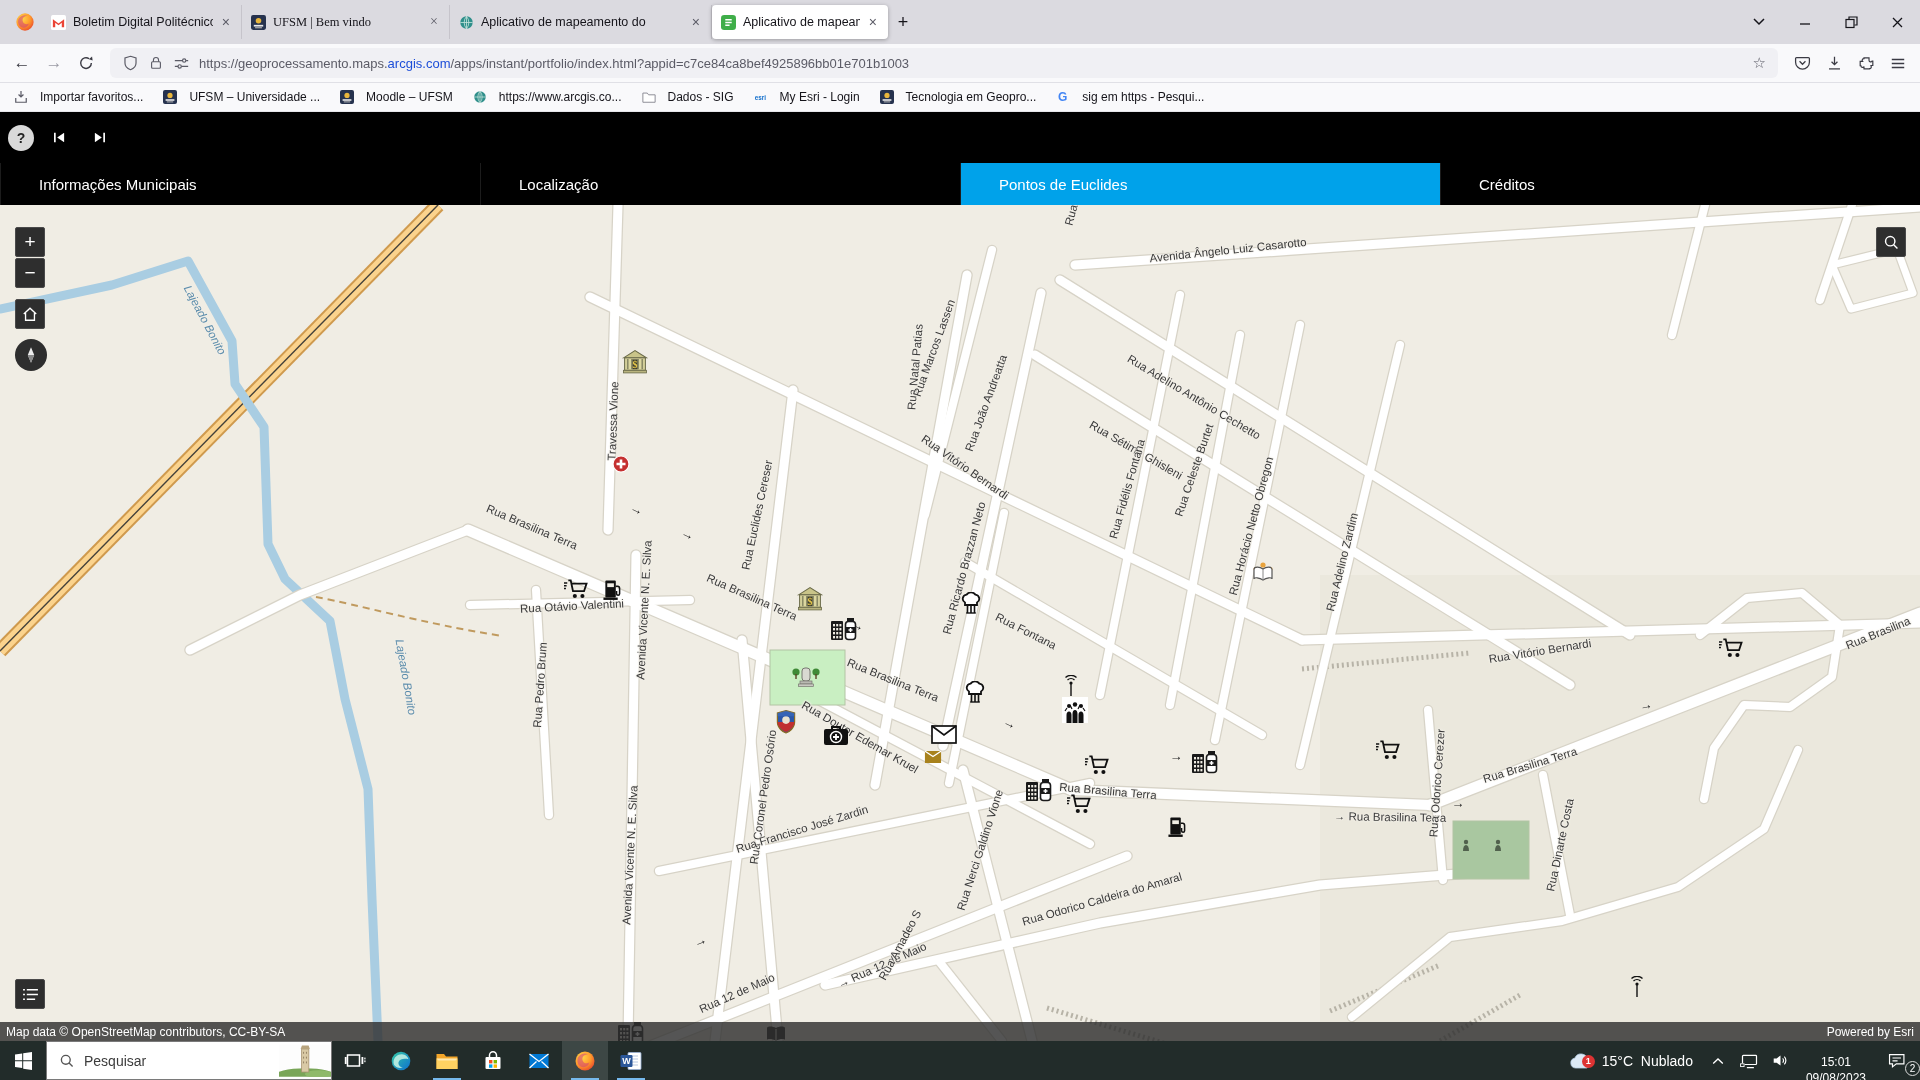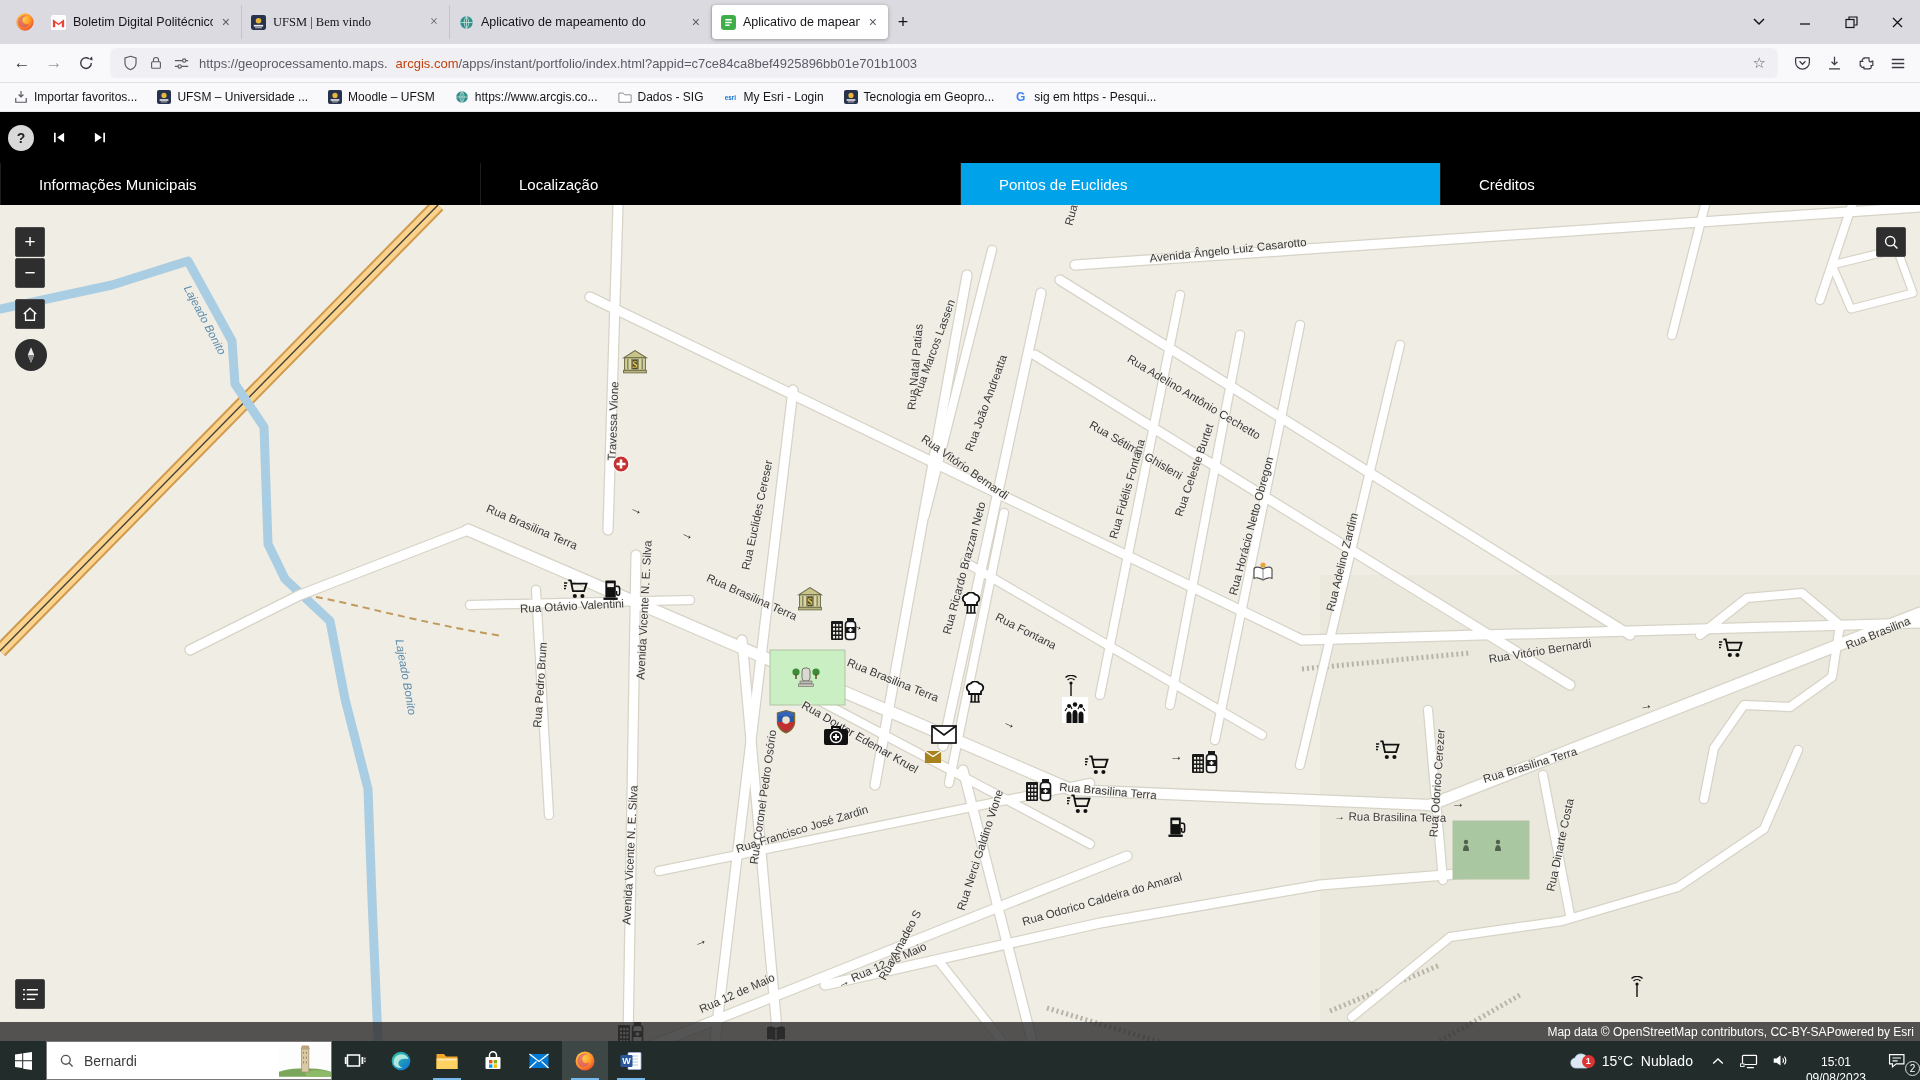--- a/index.html
+++ b/index.html
@@ -20,25 +20,25 @@
   #winctl{margin-left:auto;display:flex;align-items:center;height:44px;}
   .wbtn{width:46px;height:44px;display:flex;align-items:center;justify-content:center;color:#15141a;}
   #toolbar{height:39px;background:#f9f9fb;display:flex;align-items:center;padding:0 6px;
     border-bottom:1px solid #e0e0e6;}
   .tbtn{width:32px;height:30px;display:flex;align-items:center;justify-content:center;
     font-size:17px;color:#3b3b44;border-radius:4px;}
   .tbtn.dim{color:#9b9ba5;}
   #urlbar{flex:1;height:30px;background:#f0f0f4;border-radius:6px;display:flex;align-items:center;
     gap:9px;padding:0 12px;margin:0 8px;}
   .url{font-size:13px;color:#5b5b66;white-space:nowrap;overflow:hidden;flex:1;}
-  .url b{color:#c2410c;font-weight:400;margin-left:8px;}
+  .url b{color:#1d4ed8;font-weight:400;}
   .star{font-size:15px;color:#5b5b66;}
   #bookmarksbar{height:29px;background:#f9f9fb;display:flex;align-items:center;gap:20px;
     padding:0 14px;font-size:12px;color:#15141a;border-bottom:1px solid #e6e6ea;}
-  .bm{display:flex;align-items:center;gap:6px;white-space:nowrap;}
+  .bm{display:flex;align-items:center;gap:12px;white-space:nowrap;}
   
   #appheader{height:51px;background:#000;color:#fff;display:flex;align-items:center;padding:0 16px 0 8px;gap:10px;}
   #appheader h1{font:400 21px "Liberation Serif",serif;margin:0;flex:1;letter-spacing:.2px;}
   .hcirc{width:26px;height:26px;border-radius:50%;background:#d9d9d9;color:#222;font-weight:bold;
     font-size:14px;display:flex;align-items:center;justify-content:center;}
   .hbtn{width:30px;height:30px;display:flex;align-items:center;justify-content:center;}
   #navtabs{display:flex;height:42px;background:#000;}
   .ntab{flex:1;display:flex;align-items:center;padding-left:38px;color:#fff;font-size:15px;
     border-left:1px solid #1c1c1c;}
   
@@ -50,21 +50,21 @@
     transform:translate(-50%,-50%) rotate(var(--r));}
   .wlabel{color:#5b8cab;font-style:italic;}
   .marrow{position:absolute;font-size:13px;font-weight:bold;color:#1f1f1f;
     transform:translate(-50%,-50%) rotate(var(--r));text-shadow:0 0 2px #f2efe8;}
   .poi{position:absolute;transform:translate(-50%,-50%);line-height:0;}
   .mapbtn{position:absolute;width:30px;height:30px;background:#2e2e2e;border:1px solid #4a4a4a;
     color:#fff;display:flex;align-items:center;justify-content:center;font-size:19px;border-radius:2px;}
   #compass{position:absolute;left:15px;top:134px;width:32px;height:32px;border-radius:50%;
     background:#2e2e2e;display:flex;align-items:center;justify-content:center;}
   #attribution{position:absolute;left:0;right:0;bottom:0;height:19px;background:rgba(48,48,48,.82);
-    color:#fff;font-size:12px;display:flex;justify-content:flex-end;align-items:center;padding:0 6px;}
+    color:#fff;font-size:12px;display:flex;justify-content:space-between;align-items:center;padding:0 6px;}
   
   #taskbar{height:39px;background:#222c2a;display:flex;align-items:center;color:#fff;}
   .tb-ic{width:46px;height:39px;display:flex;align-items:center;justify-content:center;position:relative;flex:none;}
   .tb-ic.open::after{content:"";position:absolute;bottom:0;left:9px;right:9px;height:2px;background:#76b9ed;}
   .tb-ic.activeapp{background:#3d4745;}
   #tsearch{width:286px;height:39px;background:#fff;border:1px solid #7a7a7a;display:flex;
     align-items:center;gap:9px;padding-left:12px;color:#3c3c3c;font-size:14px;flex:none;}
   #tsearch .tower{margin-left:auto;line-height:0;}
   #tray{margin-left:auto;display:flex;align-items:center;gap:4px;padding-right:2px;}
   .tray-ic{width:27px;height:39px;display:flex;align-items:center;justify-content:center;position:relative;}
@@ -798,21 +798,21 @@
       <div class="tb-ic">
         <svg width="22" height="22">
           <use href="#t-start"></use>
         </svg>
       </div>
     </div>
   <div id="tsearch">
     <svg width="16" height="16" viewBox="0 0 20 20">
         <use href="#m-search-dark"></use>
       </svg>
-    <span>Bernardi</span>
+    <span>Pesquisar</span>
     <span class="tower">
       <svg width="52" height="37" viewBox="0 0 54 34">
           <use href="#t-tower"></use>
         </svg>
     </span>
   </div>
   <div id="tb-apps" style="display:flex">
       <div class="tb-ic">
         <svg width="22" height="22">
           <use href="#t-view"></use>

